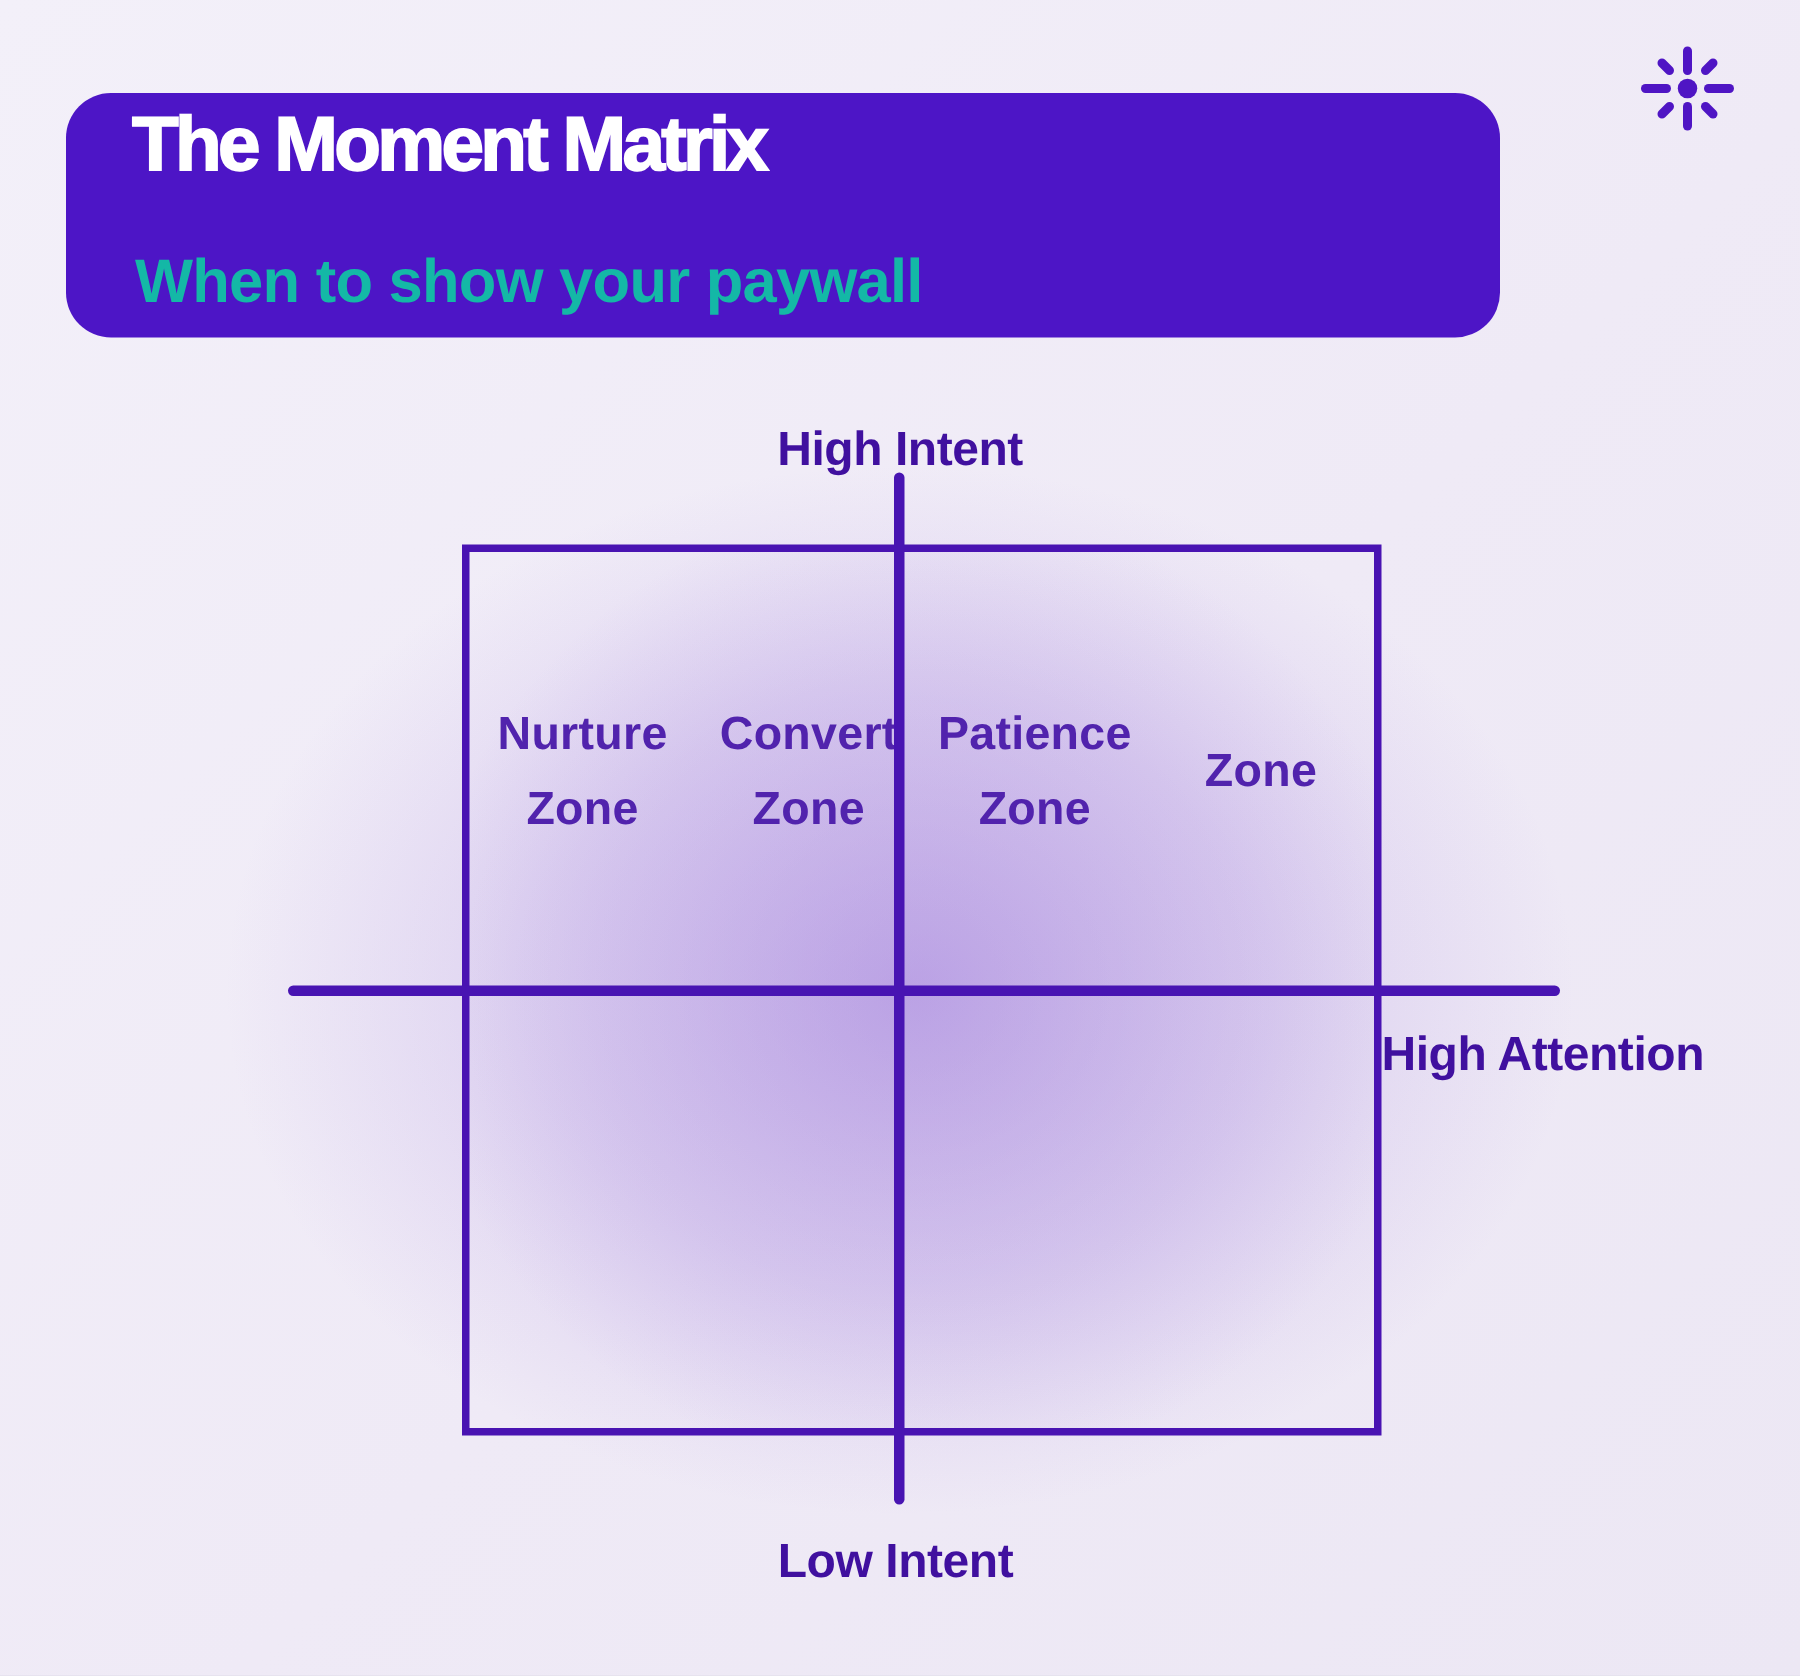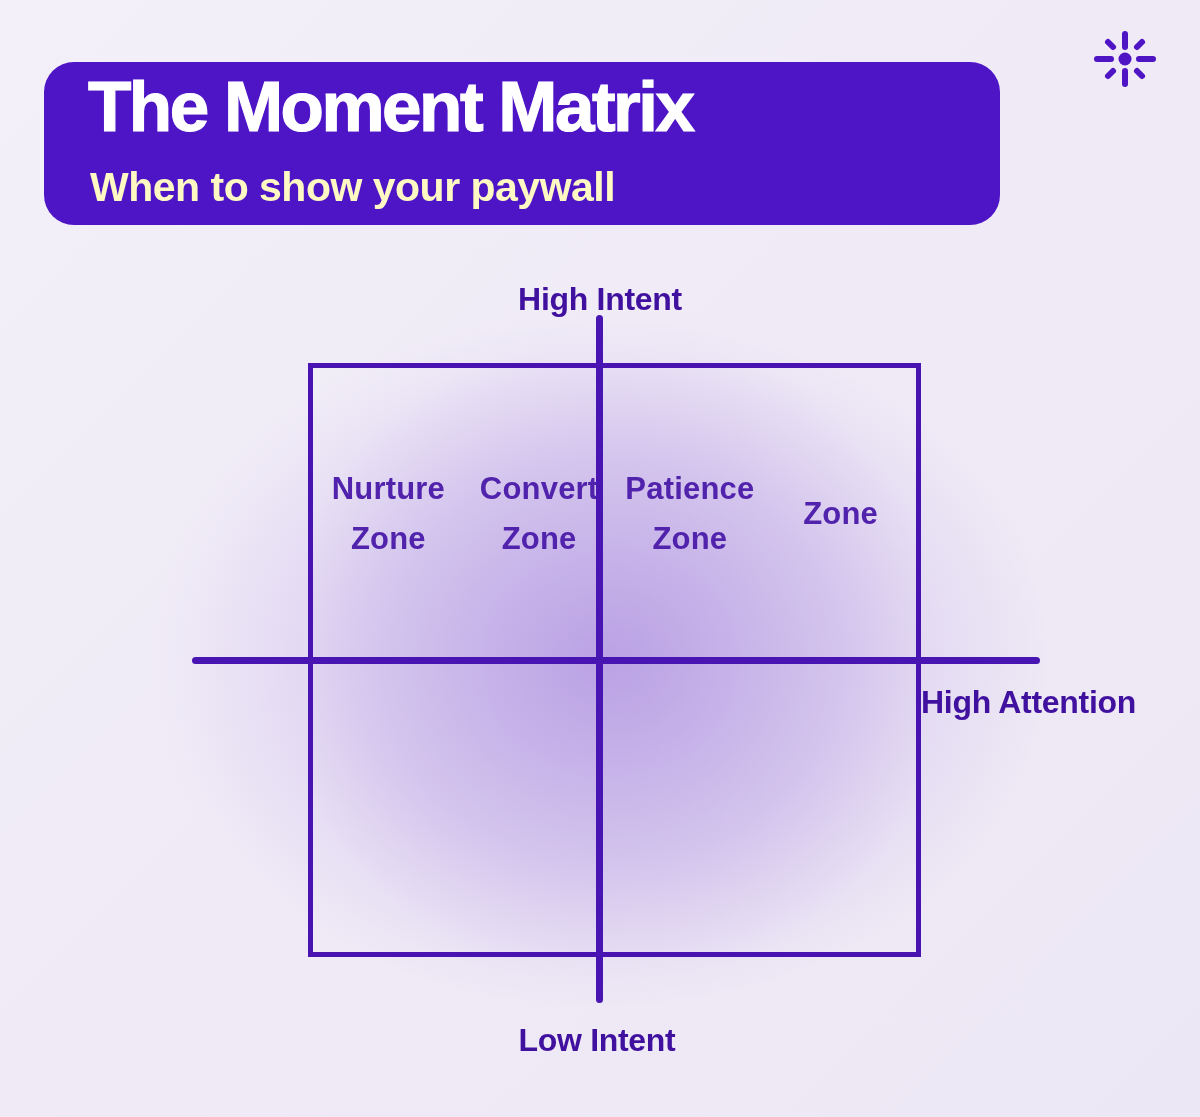--- a/index.html
+++ b/index.html
@@ -15,27 +15,27 @@
 
   
   .header-card {
     position:absolute; left:44px; top:62px;
     width:956px; height:163px;
     background:#4D15C6;
     border-radius:30px;
   }
   .page-title {
     position:absolute; left:44px; top:4px;
-    font-size:71px; font-weight:800; color:#FFFFFF;
+    font-size:51px; font-weight:800; color:#FFFFFF;
     letter-spacing:-2.5px; white-space:nowrap;
     -webkit-text-stroke:1.2px #FFFFFF;
   }
   .page-subtitle {
     position:absolute; left:46px; top:102px;
-    font-size:41px; font-weight:700; color:#fef9c3;
+    font-size:41px; font-weight:700; color:#14b8a6;
     letter-spacing:-0.5px; white-space:nowrap;
   }
 
   
   .logo { position:absolute; left:1092px; top:26px; width:66px; height:66px; }
 
   
   .matrix-glow {
     position:absolute; left:150px; top:310px;
     width:900px; height:700px; border-radius:50%;

